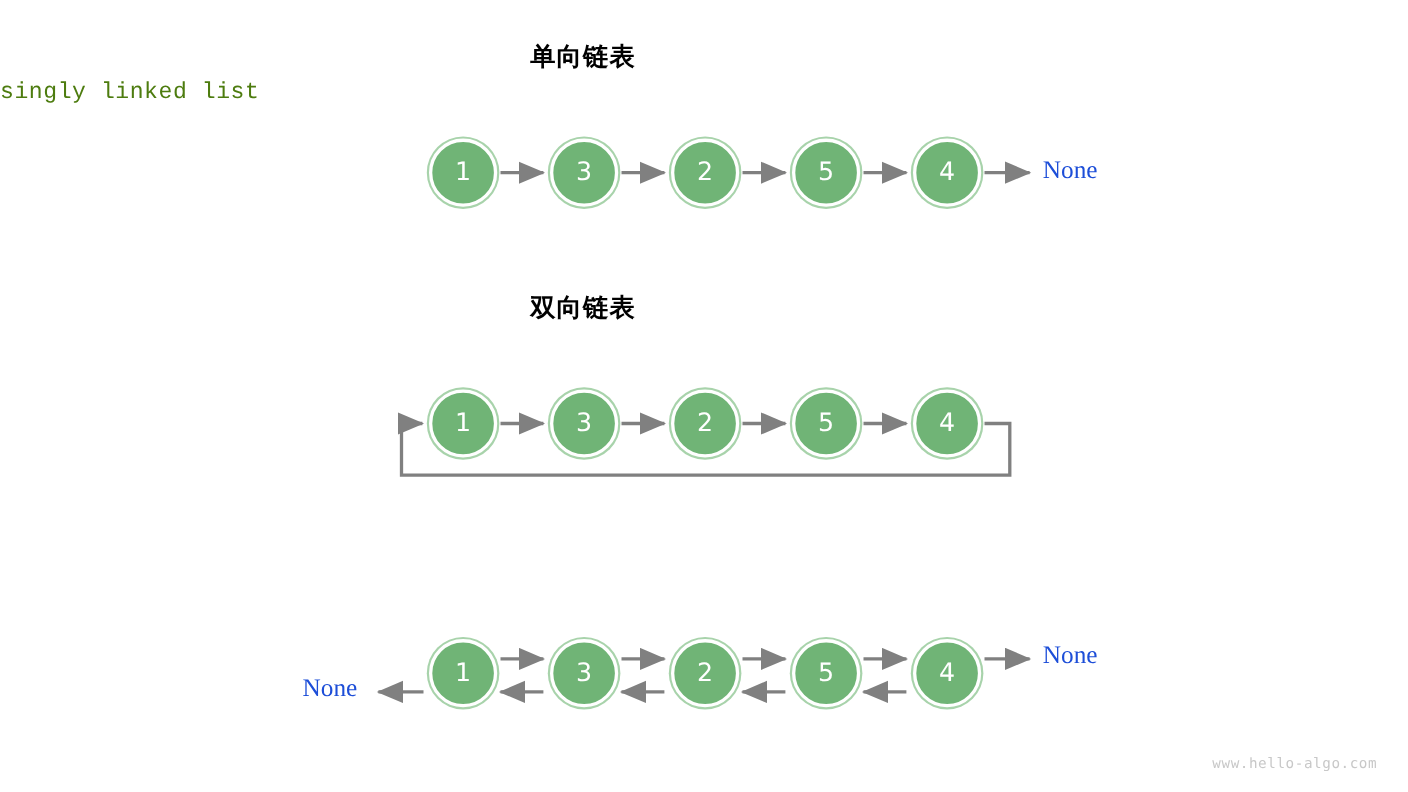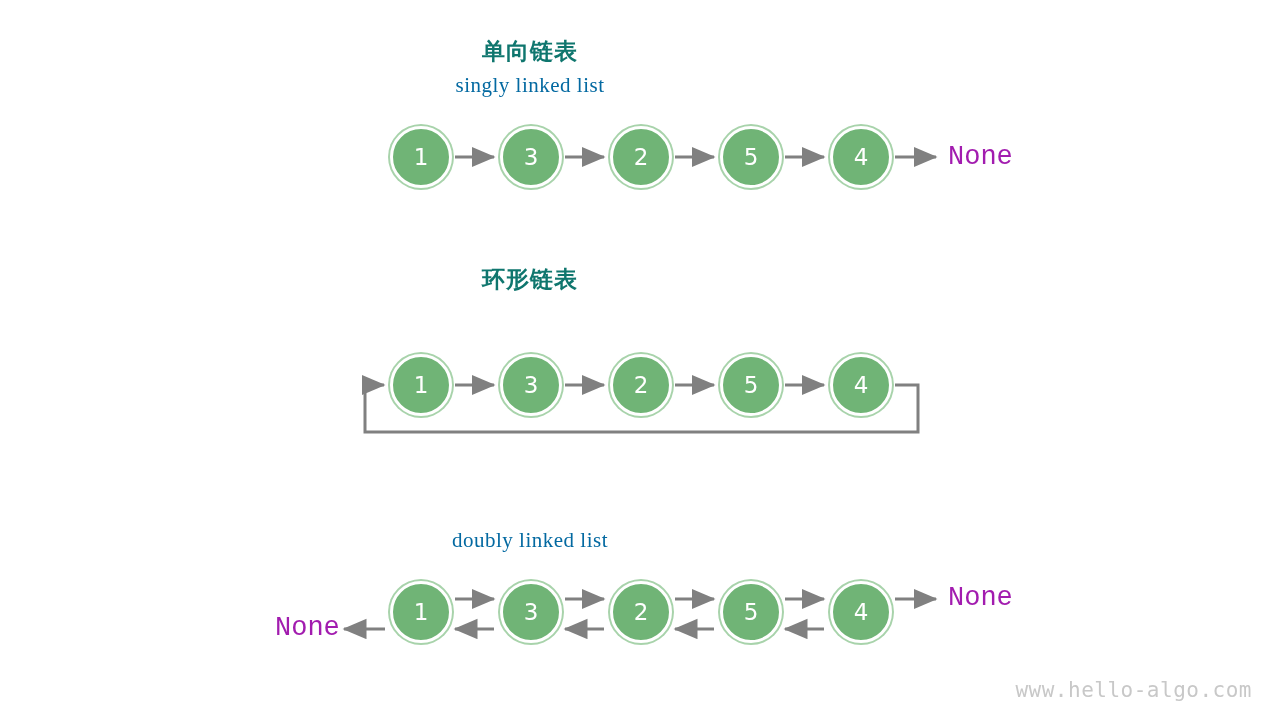--- a/index.html
+++ b/index.html
@@ -24,34 +24,33 @@
   .section {
     position: absolute;
     left: 0;
     width: 1280px;
   }
   .title-zh {
     position: absolute;
     left: 0;
     width: 1060px;
     text-align: center;
-    color: #0f766e;
+    color: #000000;
     font-family: "DejaVu Sans", sans-serif;
     font-weight: bold;
     font-size: 23px;
     letter-spacing: 1px;
     white-space: nowrap;
   }
   .title-en {
     position: absolute;
     left: 0;
     width: 1060px;
-    text-align: center;
-    color: #0369a1;
-    font-family: Liberation Serif, serif;
+    color: #4d7c0f;
+    font-family: Liberation Mono, monospace;
     font-size: 21px;
     letter-spacing: 0.5px;
     white-space: nowrap;
   }
   .diagram {
     position: absolute;
     left: 0;
     top: 0;
     width: 1280px;
     height: 140px;
@@ -68,32 +67,32 @@
     color: #ffffff;
     font-family: "DejaVu Sans", sans-serif;
     font-size: 23px;
     display: flex;
     align-items: center;
     justify-content: center;
     line-height: 1;
   }
   .nonelabel {
     position: absolute;
-    color: #a21caf;
-    font-family: Liberation Mono, monospace;
-    font-size: 27px;
+    color: #1d4ed8;
+    font-family: Liberation Serif, serif;
+    font-size: 23px;
     white-space: nowrap;
   }
   .watermark {
     position: absolute;
     right: 28px;
     bottom: 18px;
     color: #c8c8c8;
     font-family: "DejaVu Sans Mono", monospace;
-    font-size: 21px;
+    font-size: 13px;
     letter-spacing: 0.5px;
   }
   svg.edges {
     position: absolute;
     left: 0;
     top: 0;
     overflow: visible;
   }
 </style>
 </head>
@@ -123,41 +122,40 @@
       <div class="node" style="left:500px;top:30px;">3</div>
       <div class="node" style="left:610px;top:30px;">2</div>
       <div class="node" style="left:720px;top:30px;">5</div>
       <div class="node" style="left:830px;top:30px;">4</div>
 
       <div class="nonelabel" style="left:948px;top:46px;">None</div>
     </div>
   </div>
 
   <div class="section" style="top:228px;height:220px;">
-    <div class="title-zh" style="top:36px;">环形链表</div>
+    <div class="title-zh" style="top:36px;">双向链表</div>
 
     <div class="diagram" style="top:96px;">
       <svg class="edges" width="1280" height="150">
         <line x1="455" y1="61" x2="494" y2="61" stroke="#808080" stroke-width="3" marker-end="url(#ahead)"></line>
         <line x1="565" y1="61" x2="604" y2="61" stroke="#808080" stroke-width="3" marker-end="url(#ahead)"></line>
         <line x1="675" y1="61" x2="714" y2="61" stroke="#808080" stroke-width="3" marker-end="url(#ahead)"></line>
         <line x1="785" y1="61" x2="824" y2="61" stroke="#808080" stroke-width="3" marker-end="url(#ahead)"></line>
         <path d="M895,61 L918,61 L918,108 L365,108 L365,61 L384,61" fill="none" stroke="#808080" stroke-width="3" marker-end="url(#ahead)"></path>
       </svg>
 
       <div class="node" style="left:390px;top:30px;">1</div>
       <div class="node" style="left:500px;top:30px;">3</div>
       <div class="node" style="left:610px;top:30px;">2</div>
       <div class="node" style="left:720px;top:30px;">5</div>
       <div class="node" style="left:830px;top:30px;">4</div>
     </div>
   </div>
 
   <div class="section" style="top:455px;height:230px;">
-    <div class="title-en" style="top:73px;">doubly linked list</div>
 
     <div class="diagram" style="top:96px;">
       <svg class="edges" width="1280" height="140">
 
         <line x1="455" y1="48" x2="494" y2="48" stroke="#808080" stroke-width="3" marker-end="url(#ahead)"></line>
         <line x1="565" y1="48" x2="604" y2="48" stroke="#808080" stroke-width="3" marker-end="url(#ahead)"></line>
         <line x1="675" y1="48" x2="714" y2="48" stroke="#808080" stroke-width="3" marker-end="url(#ahead)"></line>
         <line x1="785" y1="48" x2="824" y2="48" stroke="#808080" stroke-width="3" marker-end="url(#ahead)"></line>
         <line x1="895" y1="48" x2="936" y2="48" stroke="#808080" stroke-width="3" marker-end="url(#ahead)"></line>
 

